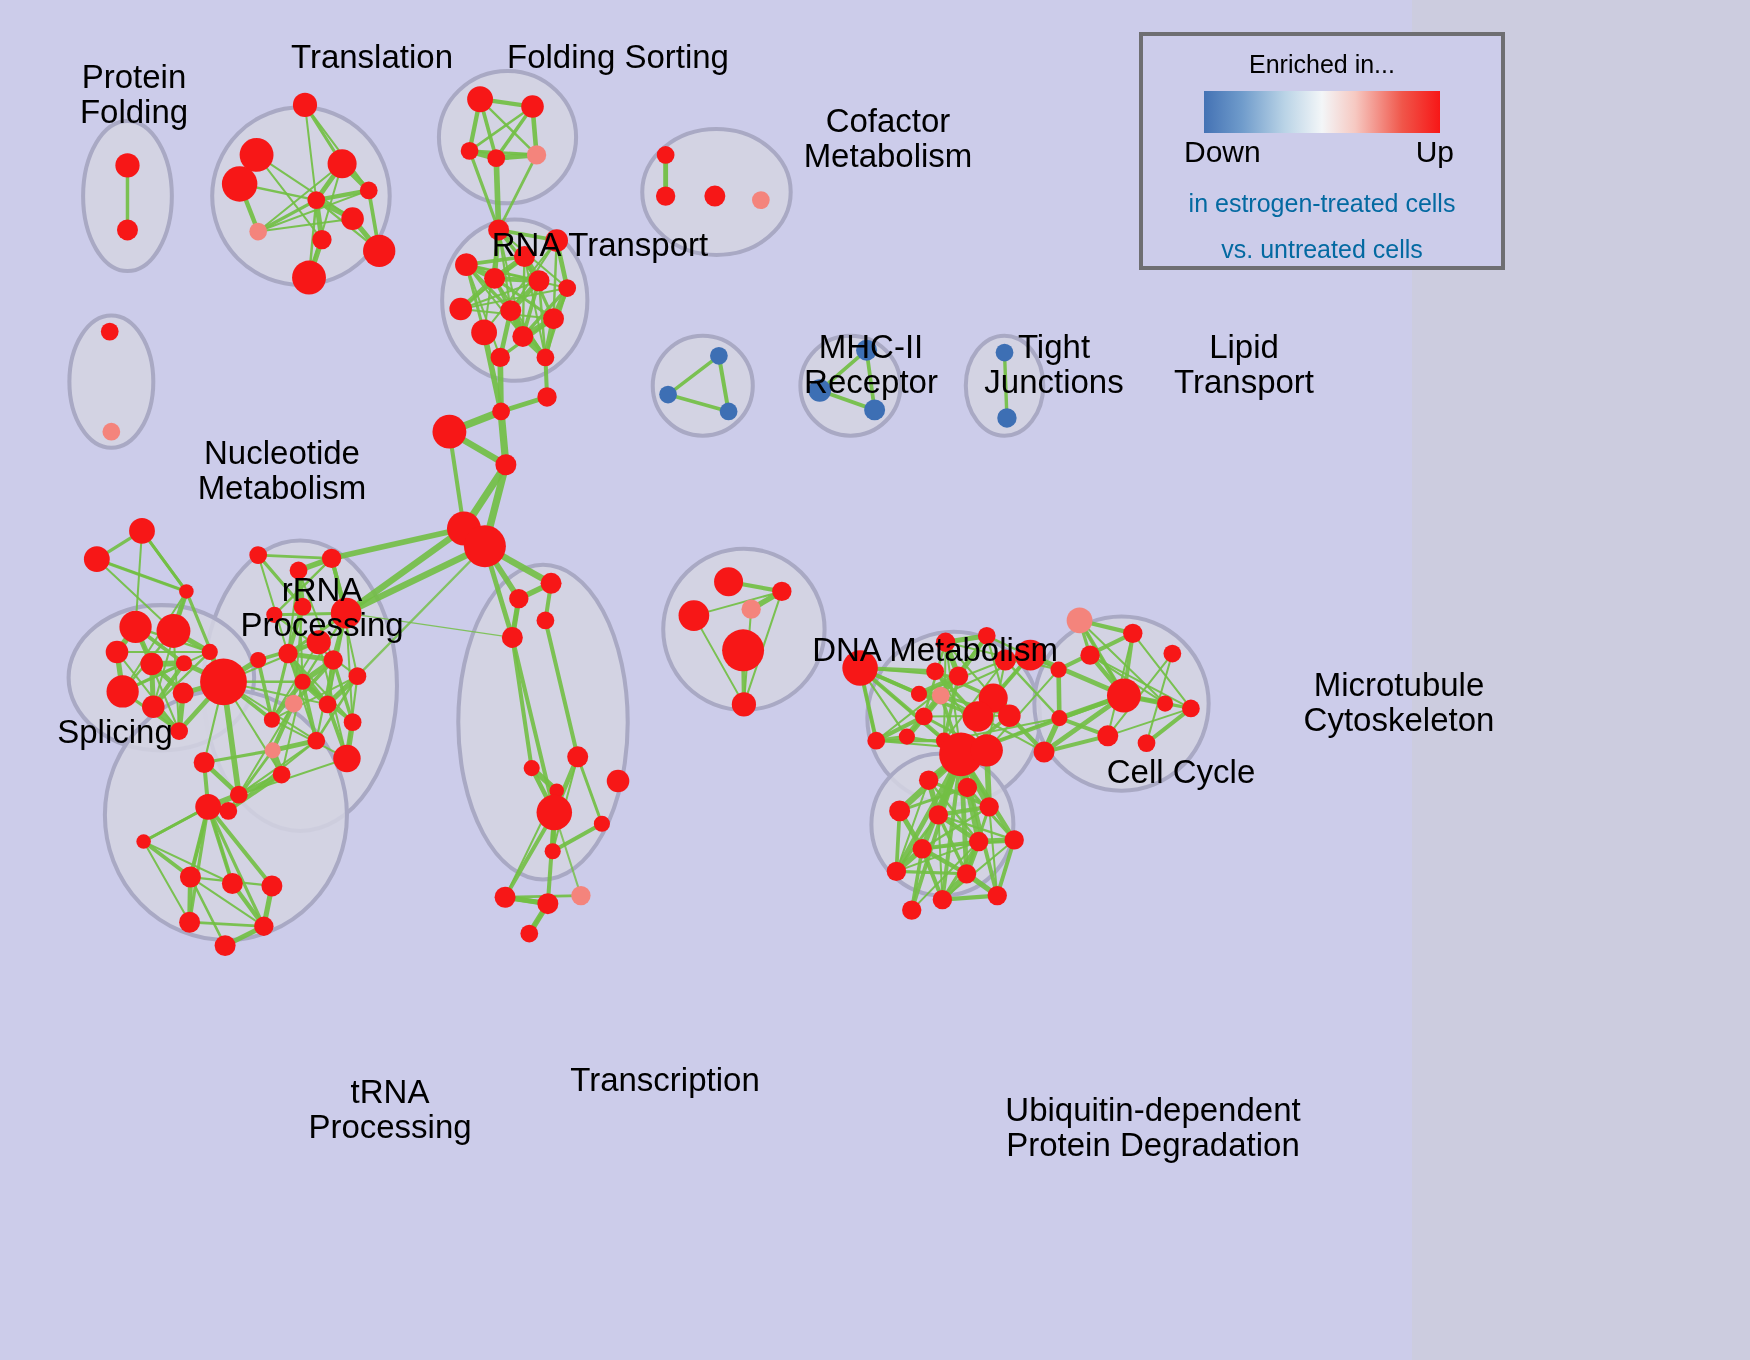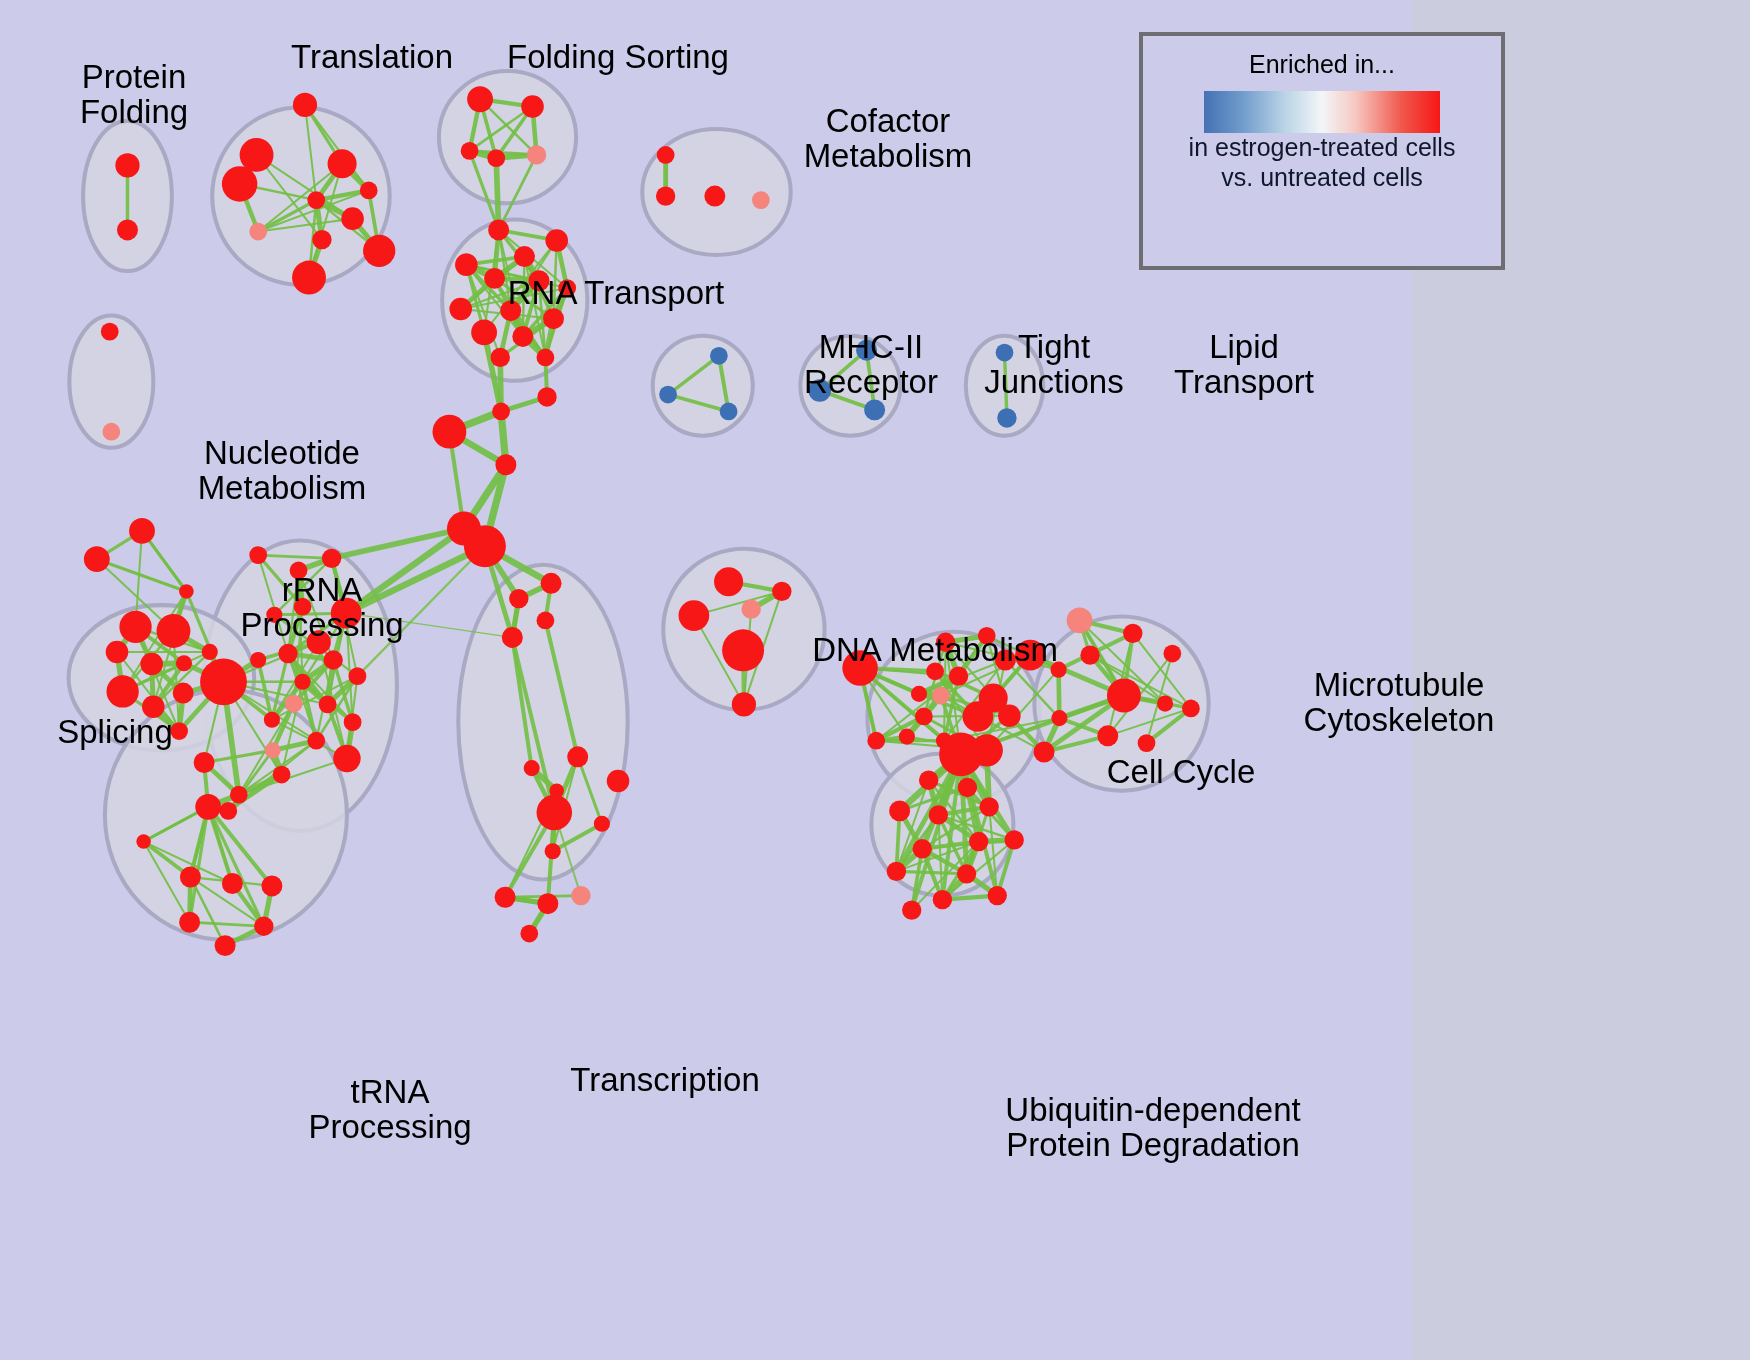--- a/index.html
+++ b/index.html
@@ -36,21 +36,21 @@
   #legend .lg-bar{
     margin:12px auto 0 auto;width:236px;height:42px;
     background:linear-gradient(to right,#4472b4 0%,#6f9bcb 16%,#b9d3e6 34%,#f3f6f8 50%,#f6c9c2 64%,#f0564a 84%,#f71717 100%);
   }
   #legend .lg-ends{
     position:relative;width:276px;margin:2px auto 0 auto;height:38px;
   }
   #legend .lg-down{position:absolute;left:0;top:0;font-size:30px;}
   #legend .lg-up{position:absolute;right:6px;top:0;font-size:30px;}
   #legend .lg-sub{
-    text-align:center;font-size:25px;line-height:1.18;margin-top:0px;color:#0f172a;
+    text-align:center;font-size:25px;line-height:1.18;margin-top:16px;color:#0369a1;
   }
 </style>
 </head>
 <body>
 
 <div id="stage">
 
   <svg id="net" viewBox="0 0 1750 1360">
     <g id="cluster-hulls">
         <ellipse cx="158" cy="243" rx="55" ry="93" fill="#d4d4e2" fill-opacity="0.85" stroke="#a9a9c4" stroke-width="5"></ellipse>
@@ -634,21 +634,21 @@
         <circle cx="1236" cy="1110" r="12" fill="#f71717"></circle>
         <circle cx="1130" cy="1128" r="12" fill="#f71717"></circle>
       </g>
   </svg>
 
   <div id="labels">
       <div class="lbl" style="left: 134px; top: 60px;">Protein
 Folding</div>
       <div class="lbl" style="left: 372px; top: 40px;">Translation</div>
       <div class="lbl" style="left: 618px; top: 40px;">Folding Sorting</div>
-      <div class="lbl" style="left: 616px; top: 228px; margin-top: 48px;">RNA Transport</div>
+      <div class="lbl" style="left: 600px; top: 228px;">RNA Transport</div>
       <div class="lbl" style="left: 888px; top: 72px; margin-top: 32px;">Cofactor
 Metabolism</div>
       <div class="lbl" style="left: 282px; top: 436px;">Nucleotide
 Metabolism</div>
       <div class="lbl" style="left: 871px; top: 330px;">MHC-II
 Receptor</div>
       <div class="lbl" style="left: 1054px; top: 330px;">Tight
 Junctions</div>
       <div class="lbl" style="left: 1244px; top: 330px; text-align: center;">Lipid
 Transport</div>
@@ -662,17 +662,21 @@
       <div class="lbl" style="left: 1181px; top: 755px;">Cell Cycle</div>
       <div class="lbl" style="left: 1399px; top: 668px;">Microtubule
 Cytoskeleton</div>
       <div class="lbl" style="left: 1153px; top: 1093px;">Ubiquitin-dependent
 Protein Degradation</div>
     </div>
 
   <div id="legend">
     <div class="lg-title">Enriched in...</div>
     <div class="lg-bar"></div>
+    <div class="lg-ends">
+      <span class="lg-down">Down</span>
+      <span class="lg-up">Up</span>
+    </div>
     <div class="lg-sub">in estrogen-treated cells</div>
     <div class="lg-sub">vs. untreated cells</div>
   </div>
 
 </div>
 
 </body></html>

